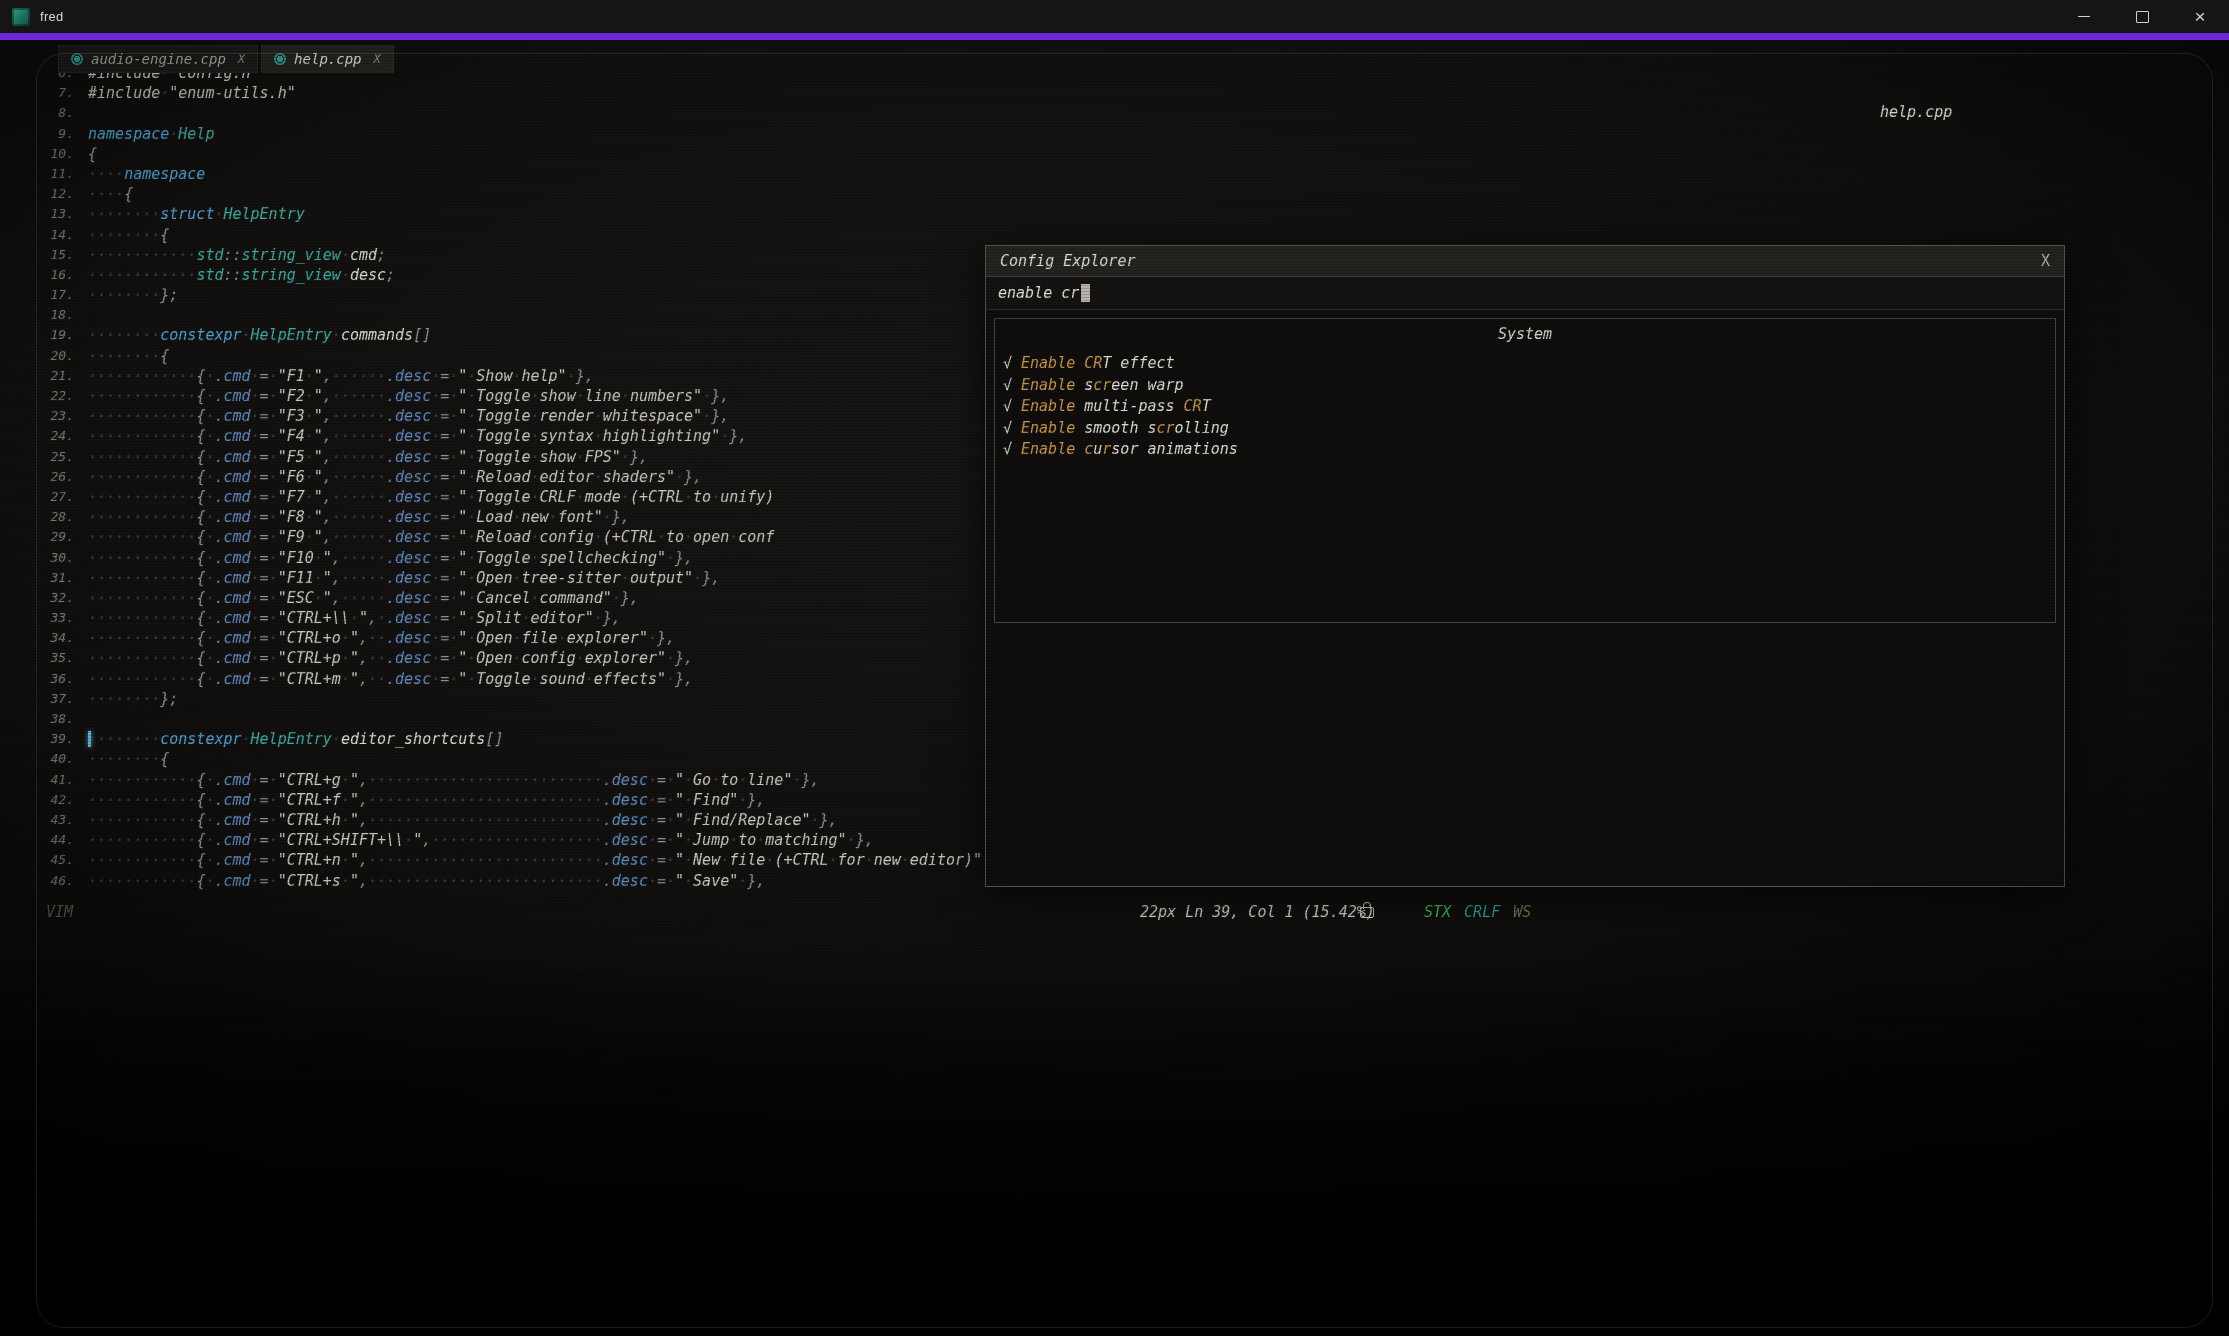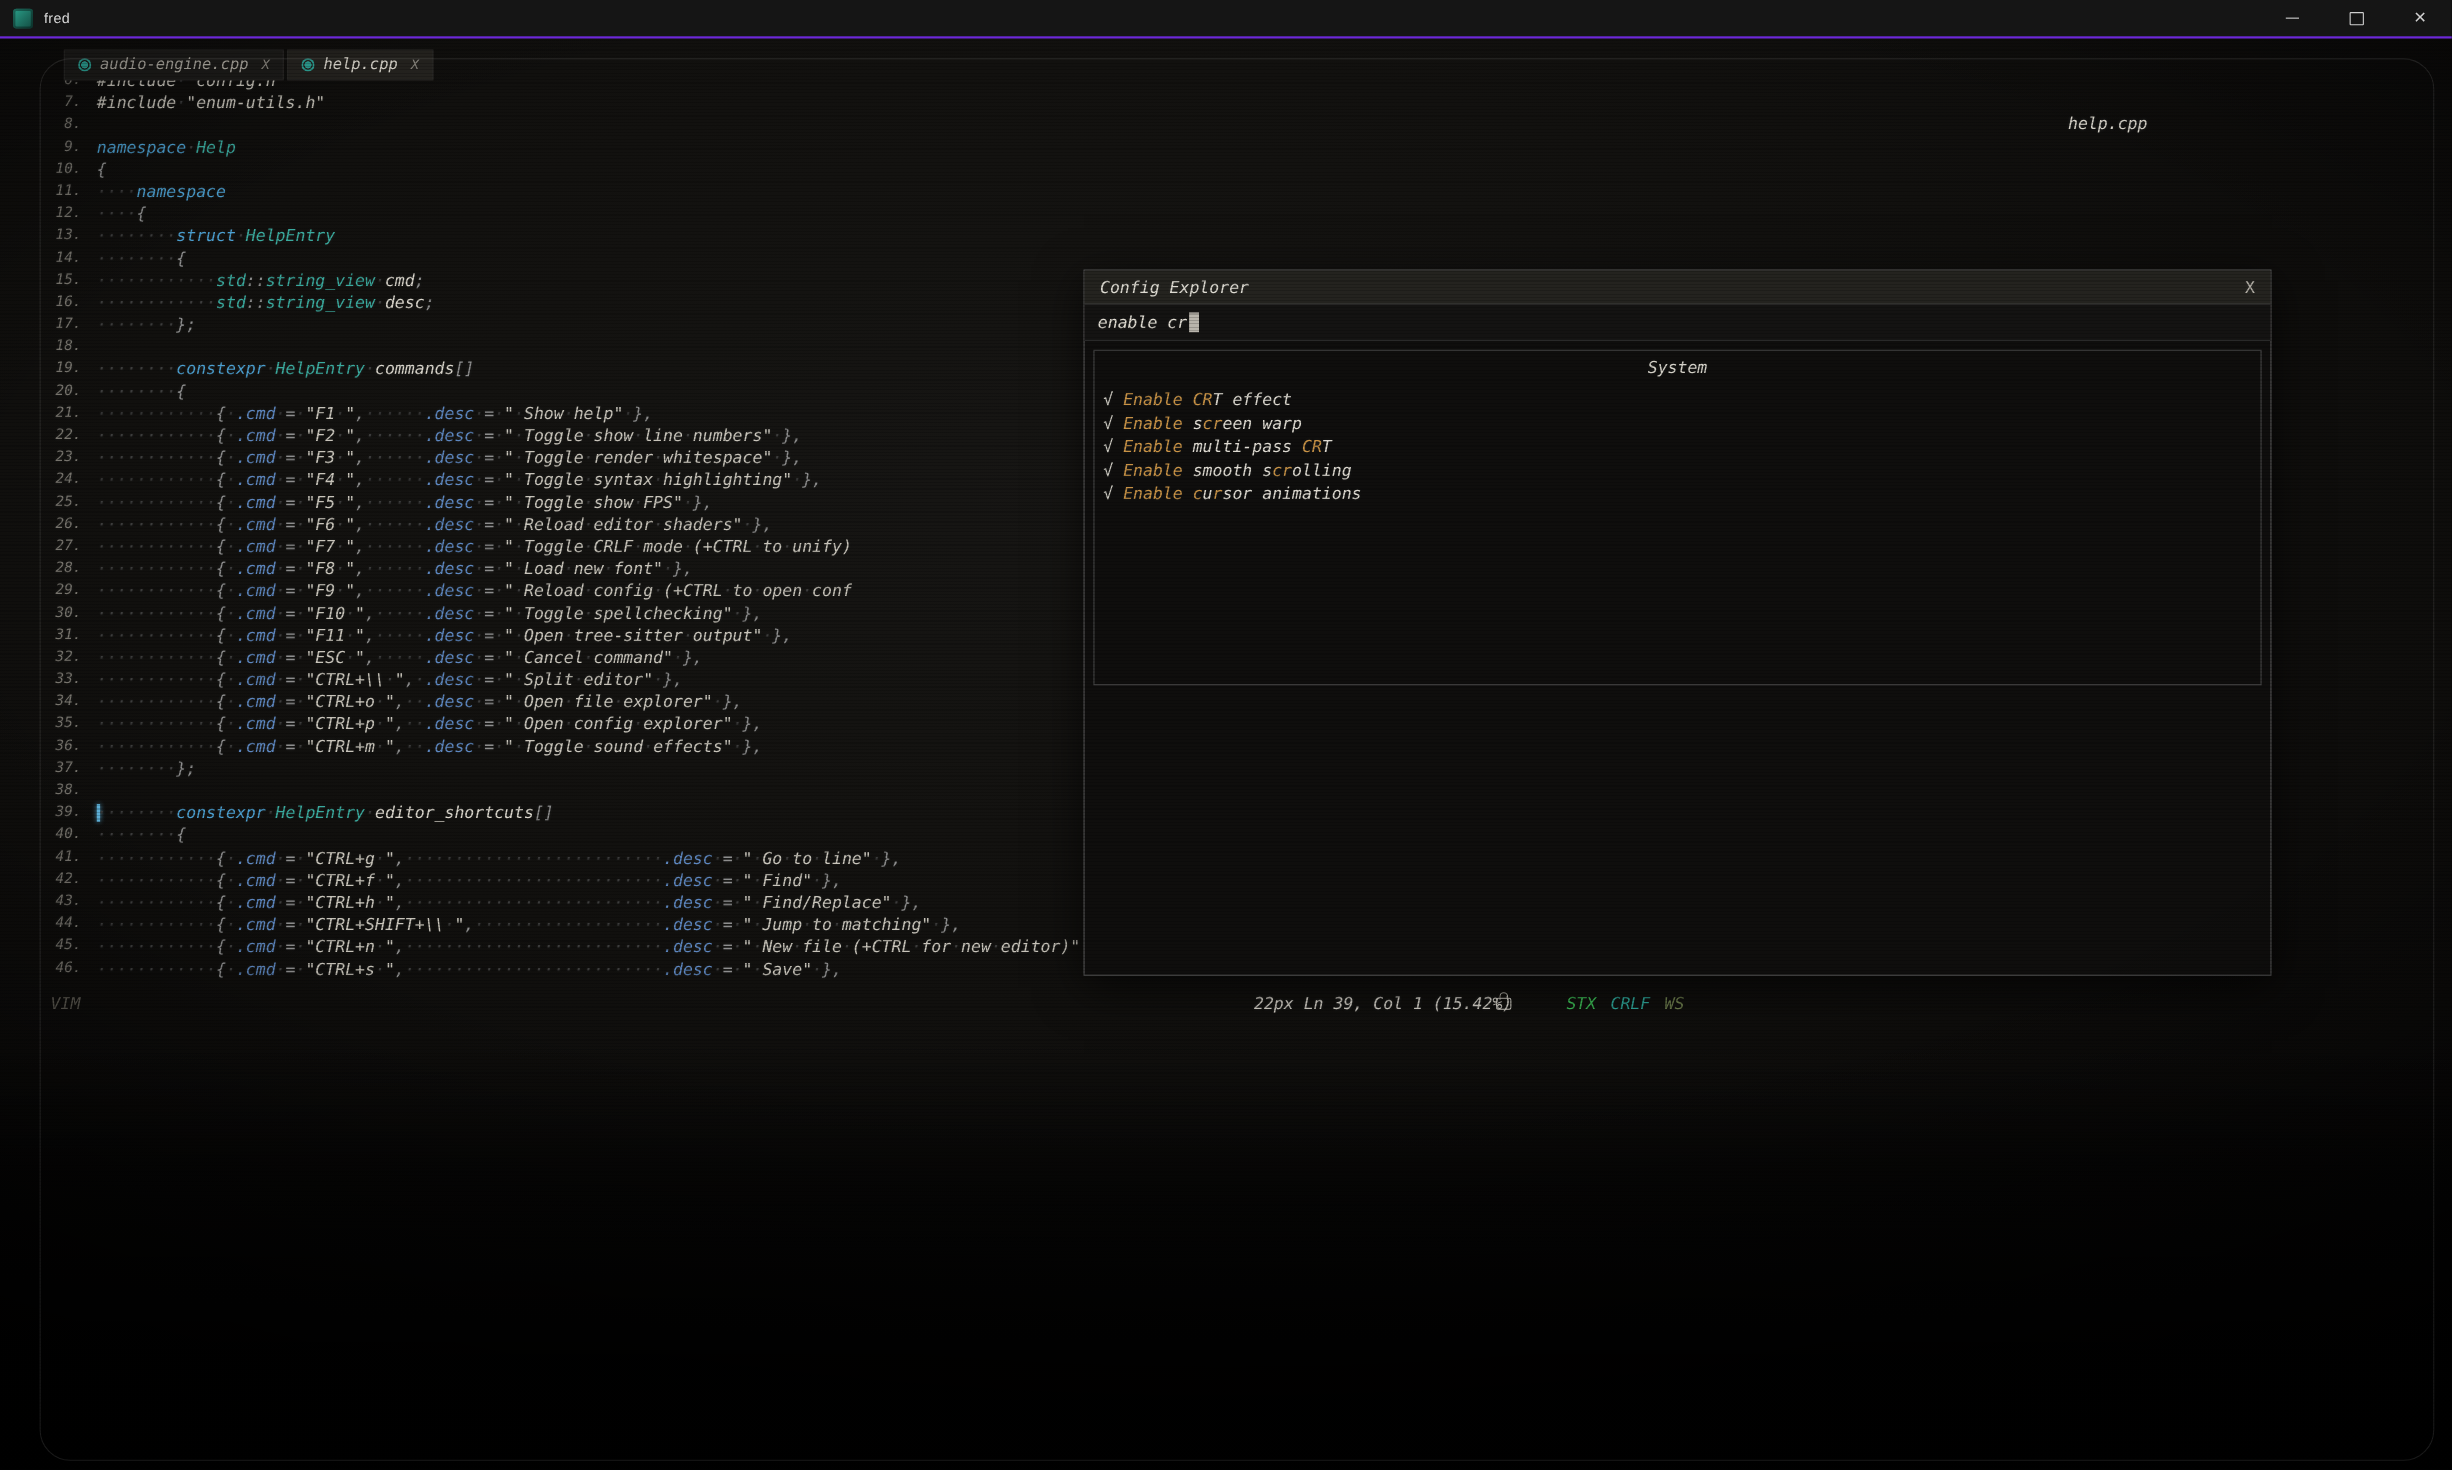--- a/index.html
+++ b/index.html
@@ -1,20 +1,20 @@
 <!DOCTYPE html>
 <html><head>
 <meta charset="utf-8">
 <style>
   html,body{margin:0;padding:0;background:#000;}
   .window{position:relative;width:2229px;height:1336px;background:#000;overflow:hidden;
           font-family:"DejaVu Sans Mono",monospace;}
   
   .titlebar{position:absolute;left:0;top:0;right:0;height:33px;background:#151515;
-            border-bottom:2px solid #6d28d9;display:flex;align-items:center;
+            border-bottom:7px solid #6d28d9;display:flex;align-items:center;
             font-family:"Liberation Sans",sans-serif;z-index:40;}
   .app-icon{width:18px;height:18px;margin-left:12px;border-radius:3px;
             background:linear-gradient(135deg,#2aa08a 0%,#1d6f60 55%,#124b41 100%);
             box-shadow:inset 0 0 0 2px rgba(0,0,0,.35);}
   .app-title{color:#d8d8d8;font-size:13px;margin-left:10px;letter-spacing:.3px;}
   .win-controls{margin-left:auto;display:flex;height:100%;}
   .win-btn{width:58px;height:100%;display:flex;align-items:center;justify-content:center;
            color:#d0d0d0;font-size:16px;cursor:default;}
   .min-glyph{display:block;width:12px;height:0;border-top:1.6px solid #d0d0d0;}
   .max-glyph{display:block;width:11px;height:10px;border:1.4px solid #d0d0d0;border-radius:1px;}

